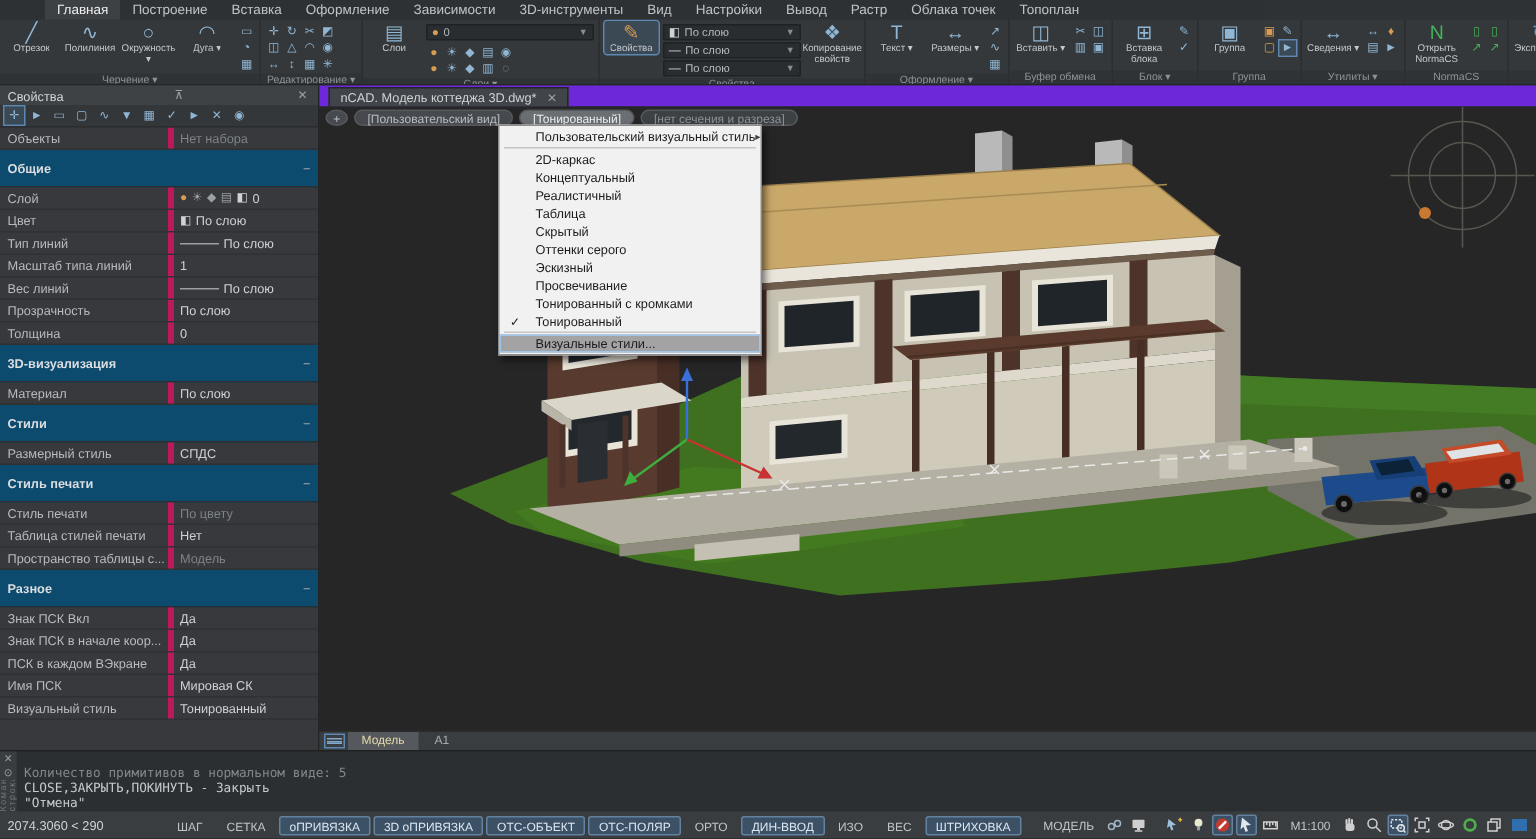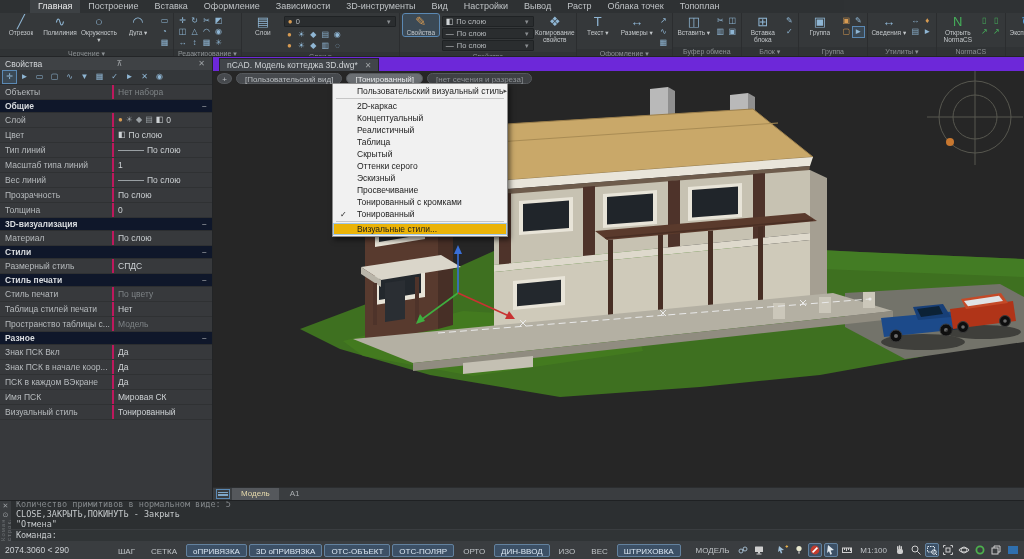--- a/index.html
+++ b/index.html
@@ -36,23 +36,23 @@
   
   #panel{position:absolute;left:0;top:57px;width:213px;height:443px;background:#37393c;border-right:1px solid #222426;display:flex;flex-direction:column;font-size:8.5px}
   .p-head{height:13px;background:#3f4245;display:flex;align-items:center;padding:0 5px;color:#d3d6d9;font-size:8.5px}
   .p-head .hic{margin-left:auto;color:#9da1a4;font-size:8px;padding:0 2px}
   .p-tools{height:15px;display:flex;gap:2px;padding:1px 3px;background:#34373a;border-bottom:1px solid #2a2c2e;align-items:center}
   .p-tool{width:13px;height:12px;text-align:center;line-height:12px;font-size:8px;color:#8fb6d4}
   .p-tool.sel{background:#3b4955;outline:1px solid #5b89b4}
   #prop-rows{flex:1;overflow:hidden}
   .p-row{display:flex;height:15px;border-bottom:1px solid #2f3133;align-items:center}
   .p-row .lbl{width:112px;padding-left:5px;color:#b7bbbe;white-space:nowrap;overflow:hidden}
-  .p-row .val{flex:1;height:100%;padding-left:4px;border-left:2px solid #be185d;color:#ced2d5;display:flex;align-items:center;gap:3px;white-space:nowrap;overflow:hidden}
+  .p-row .val{flex:1;height:100%;padding-left:4px;border-left:4px solid #be185d;color:#ced2d5;display:flex;align-items:center;gap:3px;white-space:nowrap;overflow:hidden}
   .p-row.muted .val{color:#7e8386}
-  .p-sec{height:13px;background:#0f172a;color:#dadde0;display:flex;align-items:center;padding:0 5px;font-weight:bold;border-bottom:1px solid #2c2e30}
+  .p-sec{height:13px;background:#0c4a6e;color:#dadde0;display:flex;align-items:center;padding:12px 5px;font-weight:bold;border-bottom:1px solid #2c2e30}
   .p-sec .min{margin-left:auto;color:#a8acb0;font-weight:normal}
   .vic{font-size:8px;line-height:8px}
   .vline{display:inline-block;width:26px;height:1px;background:#9aa0a4}
 
   
   #work{position:absolute;left:213px;top:57px;width:811px;height:443px;display:flex;flex-direction:column}
   #doctabs{height:14px;background:#6d28d9;display:flex;align-items:flex-end;padding-left:6px}
   .doctab{height:13px;background:#41454a;color:#ced2d5;font-size:8.5px;display:flex;align-items:center;gap:7px;padding:0 7px;border:1px solid #24262a;border-bottom:none}
   .doctab .x{color:#9da1a4;font-size:8px}
   #canvas{position:relative;flex:1;background:#262626;overflow:hidden}
@@ -68,21 +68,21 @@
   .pill{background:#46494d;color:#b9bdc0;border-radius:7px;padding:0 8px;height:11px;line-height:11px;border:1px solid #55585c;white-space:nowrap}
   .pill.plus{width:15px;padding:0;text-align:center;border-radius:50%}
   .pill.active{background:#6b6f73;color:#eceeef}
   .pill.dim{color:#8d9195;background:#3e4144}
 
   
   #ctxmenu{position:absolute;left:119px;top:12px;width:176px;background:#f1f1f1;border:1px solid #8c8c8c;box-shadow:2px 3px 5px rgba(0,0,0,.55);font-size:8.5px;color:#1c1c1c;padding:1px 0;z-index:10}
   .mi{height:12px;display:flex;align-items:center;padding:0 6px 0 24px;position:relative;white-space:nowrap}
   .mi .chk{position:absolute;left:7px;font-size:8px;color:#1c1c1c}
   .mi .sub{margin-left:auto;font-size:7px;color:#444}
-  .mi.hl{background:#eab308;outline:1px solid #9fc6e8;outline-offset:-1px}
+  .mi.hl{background:#a3a3a3;outline:1px solid #9fc6e8;outline-offset:-1px}
   .msep{height:1px;background:#c6c6c6;margin:1px 3px}
 
   
   #cmd{position:absolute;left:0;top:500px;width:1024px;height:41px;background:#2c2f31;border-top:1px solid #1f2123;display:flex}
   .cmd-strip{width:11px;background:#3a3d40;display:flex;flex-direction:column;align-items:center;color:#9a9ea1;font-size:7px;padding-top:1px;gap:1px}
   .cmd-strip .vtx{writing-mode:vertical-rl;transform:rotate(180deg);font-size:6px;color:#6f7376;letter-spacing:1px;overflow:hidden;height:22px}
   .cmd-body{flex:1;font-family:"DejaVu Sans Mono",monospace;font-size:8.5px;color:#c6cacc;display:flex;flex-direction:column;justify-content:flex-end;overflow:hidden}
   .cmd-line{line-height:10px;padding:0 5px;white-space:nowrap}
   .cmd-line.dim{color:#83878a}
   .cmd-line.first{margin-top:-3px}
@@ -654,21 +654,20 @@
   <div id="cmd">
     <div class="cmd-strip">
       <span>✕</span>
       <span>⊙</span>
       <span class="vtx">Командная строка</span>
     </div>
     <div class="cmd-body" id="cmd-body">
         <div class="cmd-line dim first">Количество примитивов в нормальном виде: 5</div>
         <div class="cmd-line">CLOSE,ЗАКРЫТЬ,ПОКИНУТЬ - Закрыть</div>
         <div class="cmd-line">"Отмена"</div>
-        <div class="cmd-line cmd-prompt">Команда:</div>
       </div>
   </div>
 
   <div id="status">
       <span class="coords">2074.3060 &lt; 290</span>
       <span class="tog">ШАГ</span>
       <span class="tog">СЕТКА</span>
       <span class="tog on">оПРИВЯЗКА</span>
       <span class="tog on">3D оПРИВЯЗКА</span>
       <span class="tog on">ОТС-ОБЪЕКТ</span>

